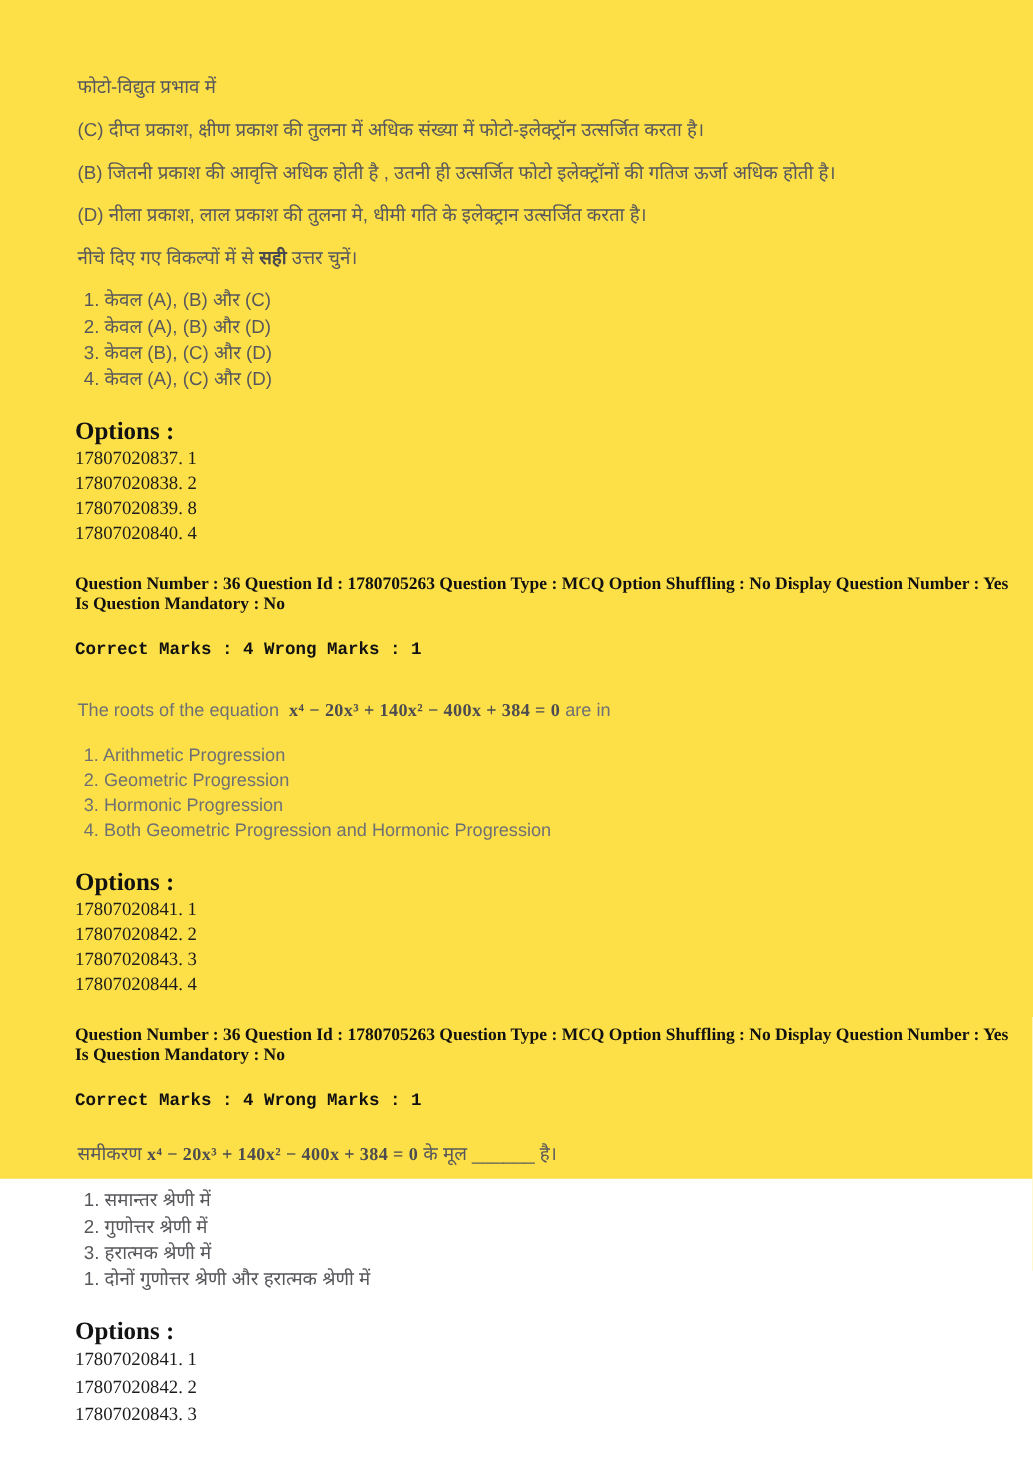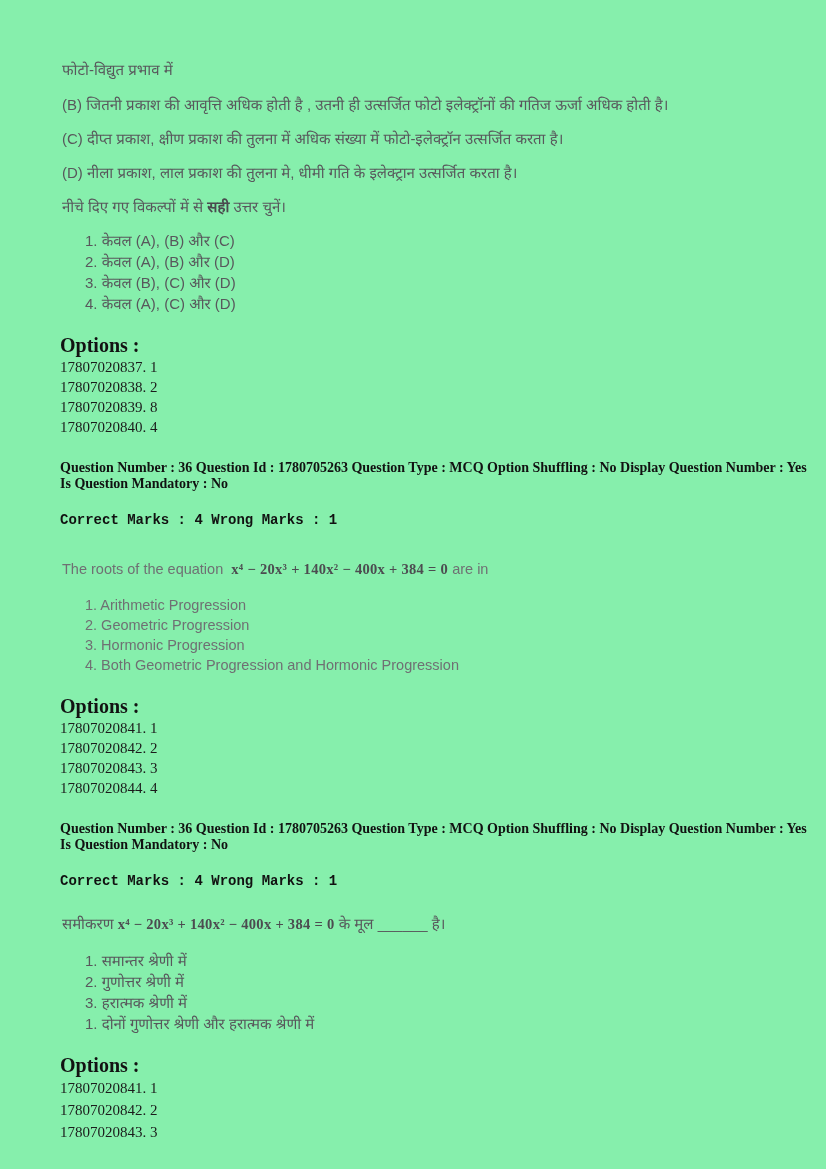--- a/index.html
+++ b/index.html
@@ -5,37 +5,37 @@
   * { margin: 0; padding: 0; box-sizing: border-box; }
   html, body { background: #ffffff; }
   body {
     width: 826px;
     height: 1169px;
     font-family: "Liberation Sans", sans-serif;
     overflow: hidden;
   }
   .page {
     width: 826px;
-    height: 1169px;
-    background: #86efac;
+    height: 943px;
+    background: #fde047;
     padding: 60px 76px 0 60px;
     position: relative;
   }
   
   .q-body {
     color: #58585c;
     font-size: 15px;
     margin-left: 2px;
   }
   .q-body.en { color: #6f7073; font-size: 14.5px; }
   .q-title { line-height: 20px; margin-bottom: 15px; }
   .q-statement { line-height: 20px; margin-bottom: 14px; }
   .q-instruction { line-height: 20px; margin-bottom: 13px; }
   .q-instruction .bold { font-weight: bold; color: #4a4a4e; }
-  .q-choices { list-style: none; margin-left: 23px; }
+  .q-choices { list-style: none; margin-left: 5px; }
   .q-choices li { line-height: 20px; }
   .q-choices.hi li { line-height: 21px; }
   .q-stem { line-height: 22px; margin-bottom: 15px; }
   .equation {
     font-family: "Liberation Serif", serif;
     font-weight: 600;
     color: #4c4c50;
     font-size: 14.5px;
     letter-spacing: 0.3px;
   }
@@ -70,22 +70,22 @@
   .gap-q2 { height: 30px; }
   .gap-q3 { height: 24px; }
 </style>
 </head>
 <body>
 
 <div class="page">
 
   <section class="q-body hi">
     <p class="q-title">फोटो-विद्युत प्रभाव में</p>
+    <p class="q-statement">(C)  दीप्त प्रकाश, क्षीण प्रकाश की तुलना में  अधिक संख्या में  फोटो-इलेक्ट्रॉन उत्सर्जित करता है।</p>
     <p class="q-statement">(B) जितनी  प्रकाश की आवृत्ति अधिक होती है , उतनी ही उत्सर्जित फोटो इलेक्ट्रॉनों की गतिज ऊर्जा  अधिक होती है।</p>
-    <p class="q-statement">(C)  दीप्त प्रकाश, क्षीण प्रकाश की तुलना में  अधिक संख्या में  फोटो-इलेक्ट्रॉन उत्सर्जित करता है।</p>
     <p class="q-statement">(D) नीला प्रकाश, लाल प्रकाश की तुलना मे, धीमी गति के इलेक्ट्रान उत्सर्जित करता  है।</p>
     <p class="q-instruction"><span>नीचे दिए गए विकल्पों में से </span><span class="bold">सही</span><span> उत्तर चुनें।</span></p>
     <ul class="q-choices hi">
       <li>1. केवल (A), (B) और (C)</li>
       <li>2. केवल (A), (B) और (D)</li>
       <li>3. केवल (B), (C) और (D)</li>
       <li>4. केवल (A), (C) और (D)</li>
     </ul>
   </section>
 

